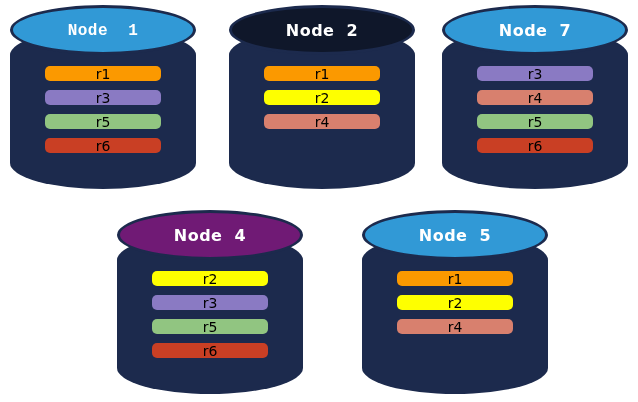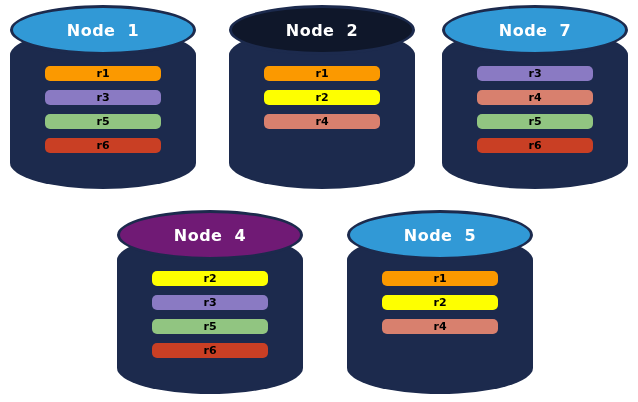--- a/index.html
+++ b/index.html
@@ -34,31 +34,31 @@
     position: absolute;
     top: 61px; left: 0; right: 0;
     display: flex; flex-direction: column; align-items: center;
     gap: 9px;
   }
   .bar {
     width: 116px; height: 15px;
     border-radius: 5px;
     display: flex; align-items: center; justify-content: center;
   }
-  .bar span { font-size: 11px; font-weight: bold; line-height: 1; }
+  .bar span { font-size: 14px; font-weight: normal; line-height: 1; }
 </style>
 </head>
 <body style="background-color: rgb(255, 255, 255);">
 
 <div class="canvas">
 
   <div class="node" style="left:10px; top:5px;">
     <div class="cyl-body" style="background-color: rgb(28, 42, 77);"></div>
     <div class="cyl-top" style="background-color: rgb(49, 153, 214); border-color: rgb(28, 42, 77);">
-      <span class="title" style="color: rgb(255, 255, 255);">Node  1</span>
+      <span class="title" style="color: rgb(255, 255, 255); font-family: Liberation Mono, monospace;">Node  1</span>
     </div>
     <div class="bars">
       <div class="bar" style="background-color: rgb(251, 153, 0); color: rgb(0, 0, 0);">
           <span>r1</span>
         </div>
       <div class="bar" style="background-color: rgb(138, 122, 195); color: rgb(0, 0, 0);">
           <span>r3</span>
         </div>
       <div class="bar" style="background-color: rgb(145, 197, 129); color: rgb(0, 0, 0);">
           <span>r5</span>
@@ -122,21 +122,21 @@
         </div>
       <div class="bar" style="background-color: rgb(145, 197, 129); color: rgb(0, 0, 0);">
           <span>r5</span>
         </div>
       <div class="bar" style="background-color: rgb(201, 63, 36); color: rgb(0, 0, 0);">
           <span>r6</span>
         </div>
     </div>
   </div>
 
-  <div class="node" style="left:347px; top:210px;">
+  <div class="node" style="left:362px; top:210px;">
     <div class="cyl-body" style="background-color: rgb(28, 42, 77);"></div>
     <div class="cyl-top" style="background-color: rgb(49, 153, 214); border-color: rgb(28, 42, 77);">
       <span class="title" style="color: rgb(255, 255, 255);">Node  5</span>
     </div>
     <div class="bars">
       <div class="bar" style="background-color: rgb(251, 153, 0); color: rgb(0, 0, 0);">
           <span>r1</span>
         </div>
       <div class="bar" style="background-color: rgb(254, 255, 0); color: rgb(0, 0, 0);">
           <span>r2</span>

